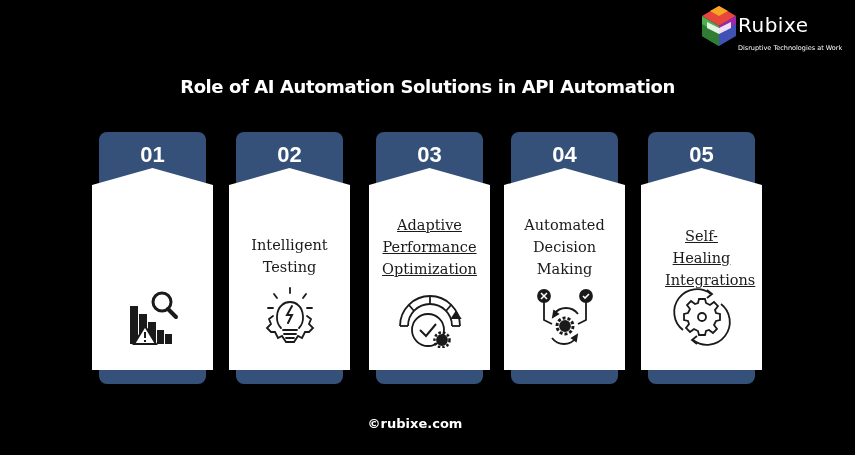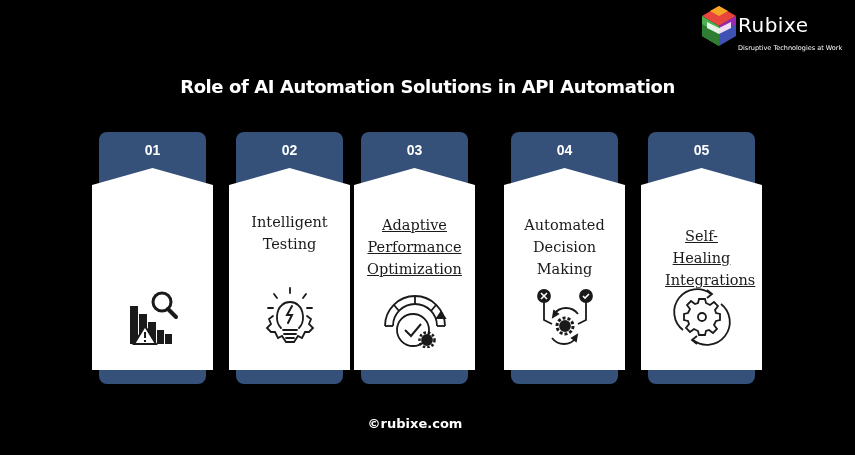--- a/index.html
+++ b/index.html
@@ -4,21 +4,21 @@
 <style>
   html, body { margin:0; padding:0; }
   body { width:855px; height:455px; background:#000000; position:relative; overflow:hidden; font-family:"DejaVu Sans", sans-serif; }
   .logo { position:absolute; left:702px; top:6px; width:150px; height:50px; }
   .logo-mark { position:absolute; left:0; top:0; width:34px; height:40px; }
   .logo-word { position:absolute; left:36px; top:2px; font-family:"DejaVu Sans", sans-serif; font-size:20px; color:#ffffff; letter-spacing:0.5px; line-height:34px; }
   .logo-tag { position:absolute; left:36px; top:38px; font-size:6.5px; color:#ffffff; white-space:nowrap; }
   .title { position:absolute; left:0; top:76px; width:855px; text-align:center; color:#ffffff; font-family:"DejaVu Sans", sans-serif; font-weight:bold; font-size:18px; letter-spacing:-0.4px; }
   .card { position:absolute; top:132px; width:121px; height:252px; }
   .tab { position:absolute; left:7px; top:0; width:107px; height:252px; background:#35517a; border-radius:8px; }
-  .num { position:absolute; left:7px; top:10px; width:107px; text-align:center; color:#ffffff; font-weight:bold; font-size:14px; font-family:"Liberation Sans", sans-serif; }
+  .num { position:absolute; left:7px; top:10px; width:107px; text-align:center; color:#ffffff; font-weight:bold; font-size:22px; font-family:"Liberation Sans", sans-serif; }
   .white { position:absolute; left:0; top:36px; width:121px; height:202px; background:#ffffff;
            clip-path: polygon(0 17px, 50% 0, 100% 17px, 100% 100%, 0 100%); }
   .label { position:absolute; left:0; width:121px; text-align:center; color:#1a1a1a; font-family:"DejaVu Serif", serif; font-size:14.5px; line-height:22px; }
   .icon { position:absolute; left:30px; top:154px; width:62px; height:62px; }
   .icon svg { width:62px; height:62px; }
   .footer { position:absolute; left:0; top:416px; width:830px; text-align:center; color:#ffffff; font-weight:bold; font-size:13px; font-family:"DejaVu Sans", sans-serif; }
 </style>
 </head>
 <body>
 
@@ -55,37 +55,37 @@
       <circle cx="40" cy="16" r="9" fill="#ffffff" stroke="#1a1a1a" stroke-width="3"></circle>
       <line x1="46" y1="23" x2="54" y2="31" stroke="#1a1a1a" stroke-width="4" stroke-linecap="round"></line>
     </svg>
   </div>
 </div>
 
 <div class="card" style="left:229px;text-decoration:underline;">
   <div class="tab"></div>
   <div class="num">02</div>
   <div class="white"></div>
-  <div class="label" style="top:79px; width:121px; padding:0 14px; box-sizing:border-box;">Intelligent Testing</div>
+  <div class="label" style="top:102px; width:121px; padding:0 14px; box-sizing:border-box;">Intelligent Testing</div>
   <div class="icon">
     <svg viewBox="0 0 62 62" fill="none" stroke="#1a1a1a" stroke-width="1.8" stroke-linecap="round">
       <line x1="31" y1="2" x2="31" y2="7"></line>
       <line x1="15" y1="8" x2="18" y2="12"></line>
       <line x1="47" y1="8" x2="44" y2="12"></line>
       <line x1="9" y1="22" x2="14" y2="22"></line>
       <line x1="53" y1="22" x2="48" y2="22"></line>
       <path d="M22,42 C16,36 17,24 23,19 C27,15 35,15 39,19 C45,24 46,36 40,42"></path>
       <path d="M24,44 L38,44 M25,48 L37,48 M27,52 L35,52"></path>
       <path d="M33,20 L28,29 L33,29 L29,37" stroke-width="2"></path>
       <path d="M14,30 L10,33 L12,38 L8,42 L12,46 L16,46 L19,52 L23,50 L27,56 L35,56 L39,50 L43,52 L46,46 L50,46 L54,42 L50,38 L52,33 L48,30"></path>
     </svg>
   </div>
 </div>
 
-<div class="card" style="left:354px;">
+<div class="card" style="left:369px;">
   <div class="tab"></div>
   <div class="num">03</div>
   <div class="white"></div>
   <div class="label" style="top:82px; padding:0 2px; box-sizing:border-box;text-decoration:underline;">Adaptive Performance Optimization</div>
   <div class="icon" style="left:25px; width:72px;">
     <svg viewBox="0 0 72 62" style="width:72px;" fill="none" stroke="#1a1a1a" stroke-width="1.8">
       <path d="M6,40 A30,30 0 0 1 66,40"></path>
       <path d="M14,40 A22,22 0 0 1 58,40"></path>
       <line x1="36" y1="10" x2="36" y2="18"></line>
       <line x1="15" y1="19" x2="20" y2="25"></line>

